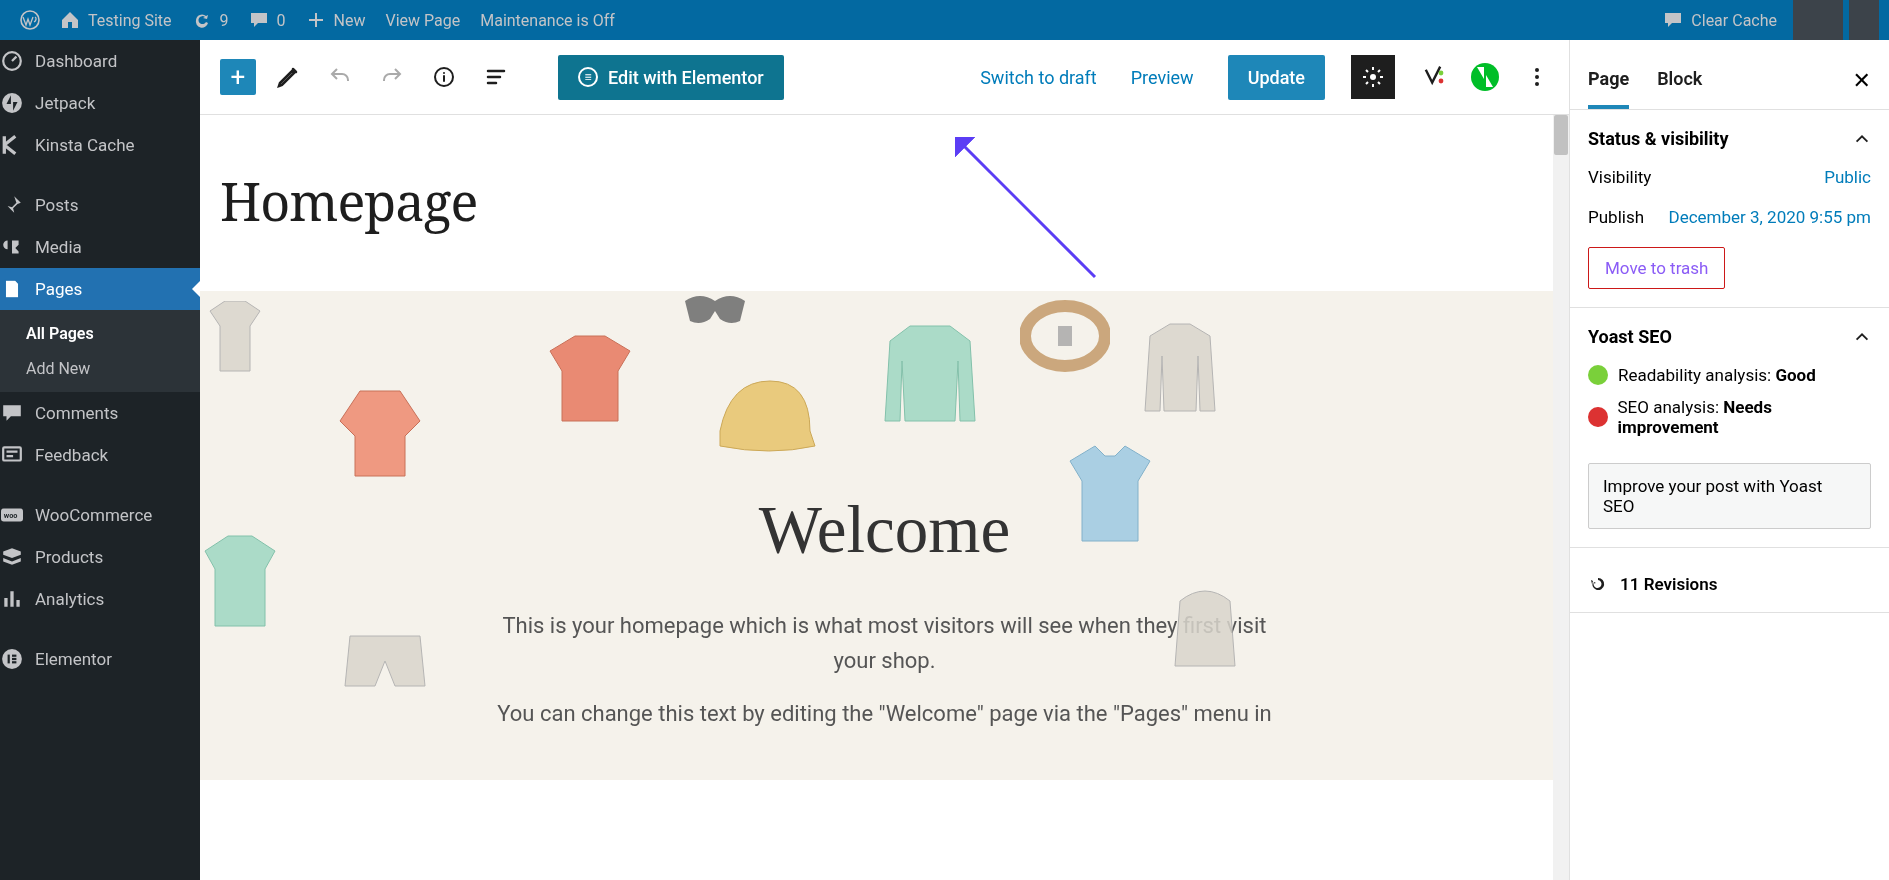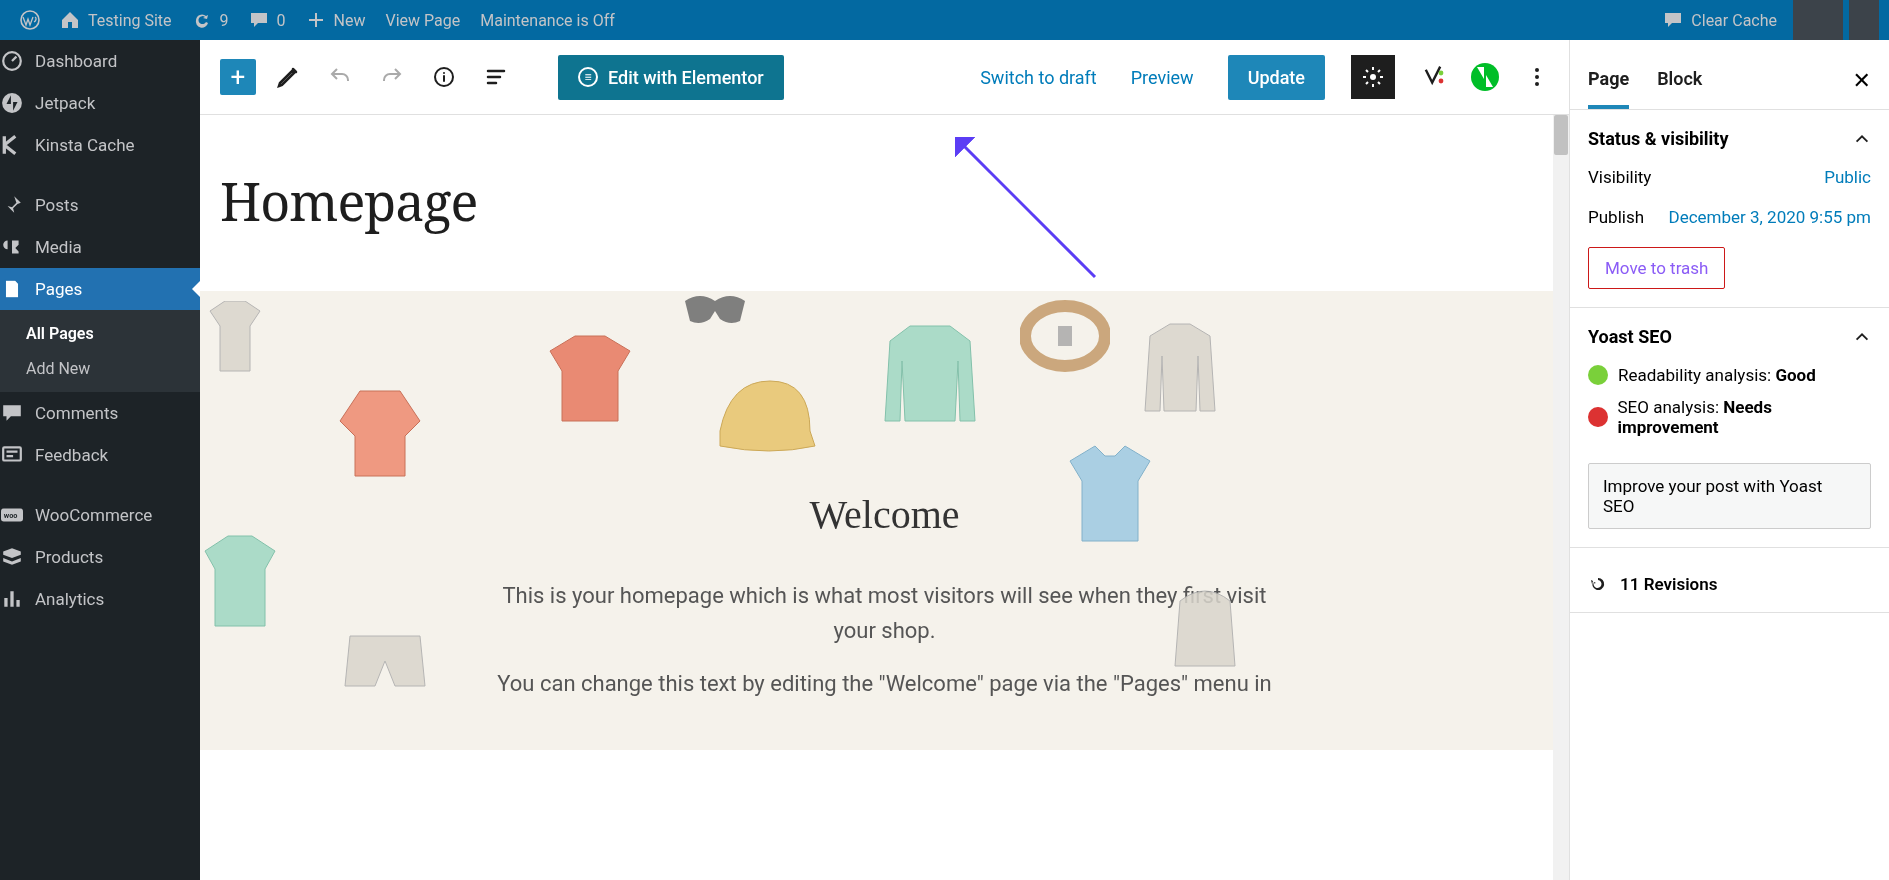--- a/index.html
+++ b/index.html
@@ -35,21 +35,21 @@
   .toolbar .update { background: #1e87b8; color: #fff; padding: 12px 20px; border-radius: 2px; cursor: pointer; font-size: 18px; font-weight: 500; }
   .toolbar .dark-sq { width: 44px; height: 44px; background: #1e1e1e; display: flex; align-items: center; justify-content: center; margin-left: 14px; color: #fff; cursor: pointer; }
   .toolbar .yoast-i, .toolbar .jet-i, .toolbar .more-i { margin-left: 14px; cursor: pointer; display: flex; align-items: center; }
 
   .canvas { flex: 1; overflow: auto; position: relative; }
   .canvas-inner { }
   .page-title { font-size: 52px; font-weight: 400; color: #1e1e1e; padding: 50px 20px 55px; font-family: "Noto Serif", Georgia, serif; letter-spacing: -1px; }
   .hero { background: #f5f2eb; text-align: center; padding: 50px 60px 30px; position: relative; overflow: hidden; }
   .hero .decor { position: absolute; inset: 0; pointer-events: none; }
   .decor-item { position: absolute; opacity: 0.85; }
-  .hero h1 { font-size: 40px; font-weight: 300; color: #333; font-family: Georgia, serif; margin: 150px 0 40px; }
+  .hero h1 { font-size: 67px; font-weight: 300; color: #333; font-family: Georgia, serif; margin: 150px 0 40px; }
   .hero p { font-size: 22px; color: #555; line-height: 1.6; max-width: 780px; margin: 0 auto 18px; }
 
   .arrow { position: absolute; left: 755px; top: 97px; pointer-events: none; z-index: 5; }
 
   .panel { width: 320px; border-left: 1px solid #e0e0e0; background: #fff; display: flex; flex-direction: column; font-size: 15px; overflow:auto; }
   .panel-tabs { display: flex; align-items: center; border-bottom: 1px solid #e0e0e0; padding: 0 18px; height: 58px; }
   .panel-tabs .tab { padding: 0 0 16px; margin-right: 28px; cursor: pointer; font-size: 18px; color: #1e1e1e; border-bottom: 4px solid transparent; padding-top: 16px; font-weight: 600; }
   .panel-tabs .tab.active { border-bottom-color: #1e87b8; font-weight: 700; }
   .panel-tabs .close { margin-left: auto; cursor: pointer; font-size: 22px; }
 
@@ -198,20 +198,30 @@
         </svg>
       <span>Products</span>
     </div>
     <div class="menu-item">
       <svg viewBox="0 0 20 20">
           <path d="M3 17V9h3v8zM8.5 17V3h3v14zM14 17v-6h3v6z" fill="currentColor"></path>
         </svg>
       <span>Analytics</span>
     </div>
     <div class="sep"></div>
+    <div class="menu-item">
+      <svg viewBox="0 0 20 20">
+          <circle cx="10" cy="10" r="9" fill="currentColor"></circle>
+          <rect x="6" y="6" width="2" height="8" fill="#1d2327"></rect>
+          <rect x="10" y="6" width="4" height="2" fill="#1d2327"></rect>
+          <rect x="10" y="9" width="4" height="2" fill="#1d2327"></rect>
+          <rect x="10" y="12" width="4" height="2" fill="#1d2327"></rect>
+        </svg>
+      <span>Elementor</span>
+    </div>
   </div>
 
   <div class="main">
     <div class="editor">
 
       <div class="toolbar">
         <div class="tb-add">+</div>
         <div class="tb-btn">
           <svg viewBox="0 0 24 24">
               <path d="M3 21l3-1 12-12-2-2L4 18z M17 4l3 3" stroke="#1e1e1e" stroke-width="2.5" fill="none" stroke-linecap="round"></path>

